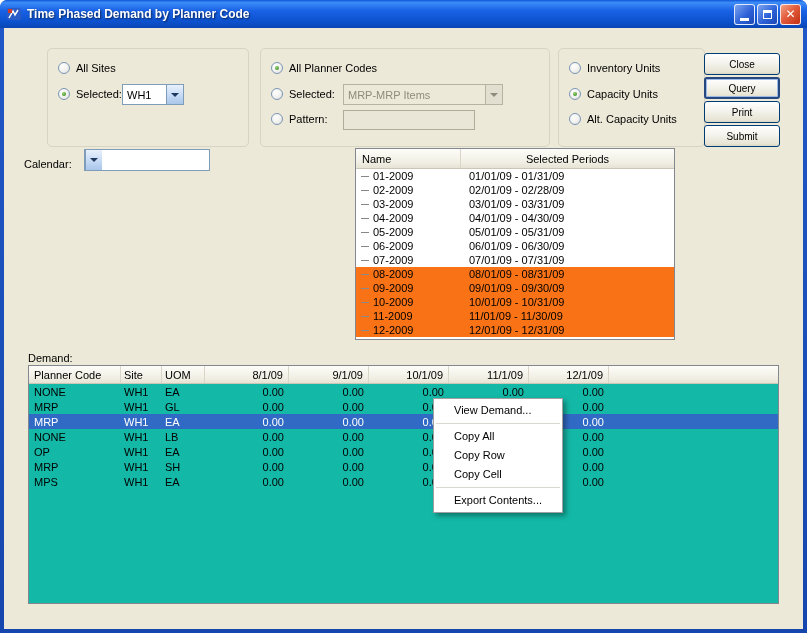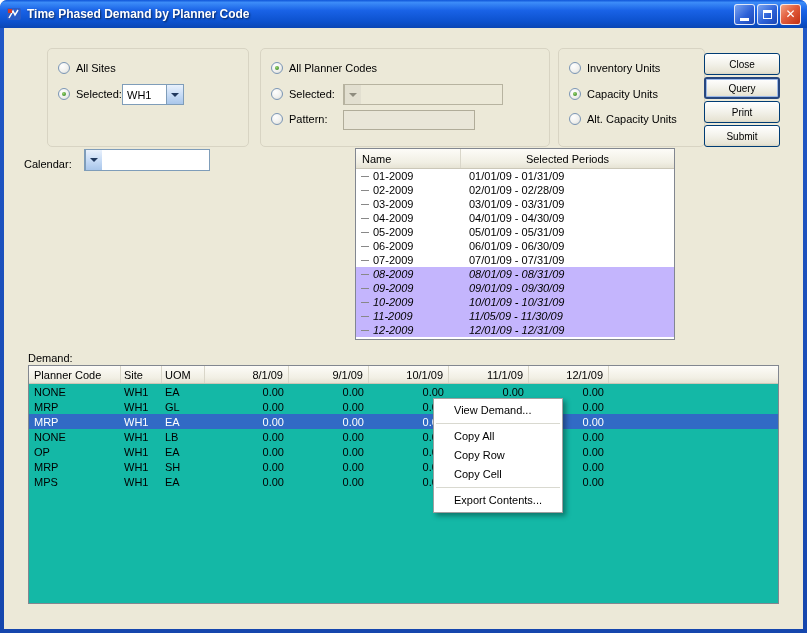--- a/index.html
+++ b/index.html
@@ -53,21 +53,21 @@
          background:linear-gradient(180deg,#ffffff 0%,#f4f3ec 45%,#e7e4d5 90%,#d9d5c3 100%); position:relative; }
   .btn.focused { border:2px solid #27477f; box-shadow:inset 0 0 0 1px #9db9e8; }
 
   .periods { position:absolute; left:351px; top:120px; width:320px; height:192px; background:#fff;
              border:1px solid #828790; overflow:hidden; }
   .pheader { height:20px; display:flex; background:linear-gradient(180deg,#fdfcf8,#f1efe4 70%,#e6e3d4);
              border-bottom:1px solid #cbc7b8; }
   .h-name { width:105px; flex:none; padding-left:6px; display:flex; align-items:center; border-right:1px solid #d9d6c9; }
   .h-period { flex:1; display:flex; align-items:center; justify-content:center; }
   .prow { height:14px; display:flex; align-items:center; }
-  .prow.sel { background:#c4b5fd;font-style:italic; }
+  .prow.sel { background:#f97316; }
   .tree-dash { width:8px; height:1px; background:#888; margin:0 4px 0 5px; flex:none; }
   .pname { width:88px; flex:none; }
   .pdates { flex:1; padding-left:8px; }
 
   .demand-panel { position:absolute; left:24px; top:337px; width:751px; height:239px; background:#14b8a6;
                   border:1px solid #828790; overflow:hidden; }
   .dheader { height:18px; display:flex; background:linear-gradient(180deg,#fdfcf8,#f1efe4 70%,#e6e3d4);
              border-bottom:1px solid #cbc7b8; }
   .hcell { display:flex; align-items:center; height:100%; border-right:1px solid #d9d6c9; flex:none; }
   .hfill { flex:1; border-right:none; }
@@ -132,20 +132,21 @@
     <div class="groupbox" style="left:239px;top:20px;width:290px;height:99px">
       <div class="radio-row" style="left:10px;top:12px">
         <span class="radio on"></span>
         <span class="rlabel">All Planner Codes</span>
       </div>
       <div class="radio-row" style="left:10px;top:38px">
         <span class="radio"></span>
         <span class="rlabel">Selected:</span>
       </div>
       <div class="combo disabled" style="left:82px;top:35px;width:160px;height:21px">
+        <span class="val">MRP-MRP Items</span>
         <span class="arrow-btn">
             <span class="tri"></span>
           </span>
       </div>
       <div class="radio-row" style="left:10px;top:63px">
         <span class="radio"></span>
         <span class="rlabel">Pattern:</span>
       </div>
       <div class="textfield" style="left:82px;top:61px;width:132px;height:20px"></div>
     </div>
@@ -231,21 +232,21 @@
             <span class="pdates">09/01/09 - 09/30/09</span>
           </div>
           <div class="prow sel">
             <span class="tree-dash"></span>
             <span class="pname">10-2009</span>
             <span class="pdates">10/01/09 - 10/31/09</span>
           </div>
           <div class="prow sel">
             <span class="tree-dash"></span>
             <span class="pname">11-2009</span>
-            <span class="pdates">11/05/09 - 11/30/09</span>
+            <span class="pdates">11/01/09 - 11/30/09</span>
           </div>
           <div class="prow sel">
             <span class="tree-dash"></span>
             <span class="pname">12-2009</span>
             <span class="pdates">12/01/09 - 12/31/09</span>
           </div>
         </div>
     </div>
 
     <span class="lbl" style="left:24px;top:324px">Demand:</span>

